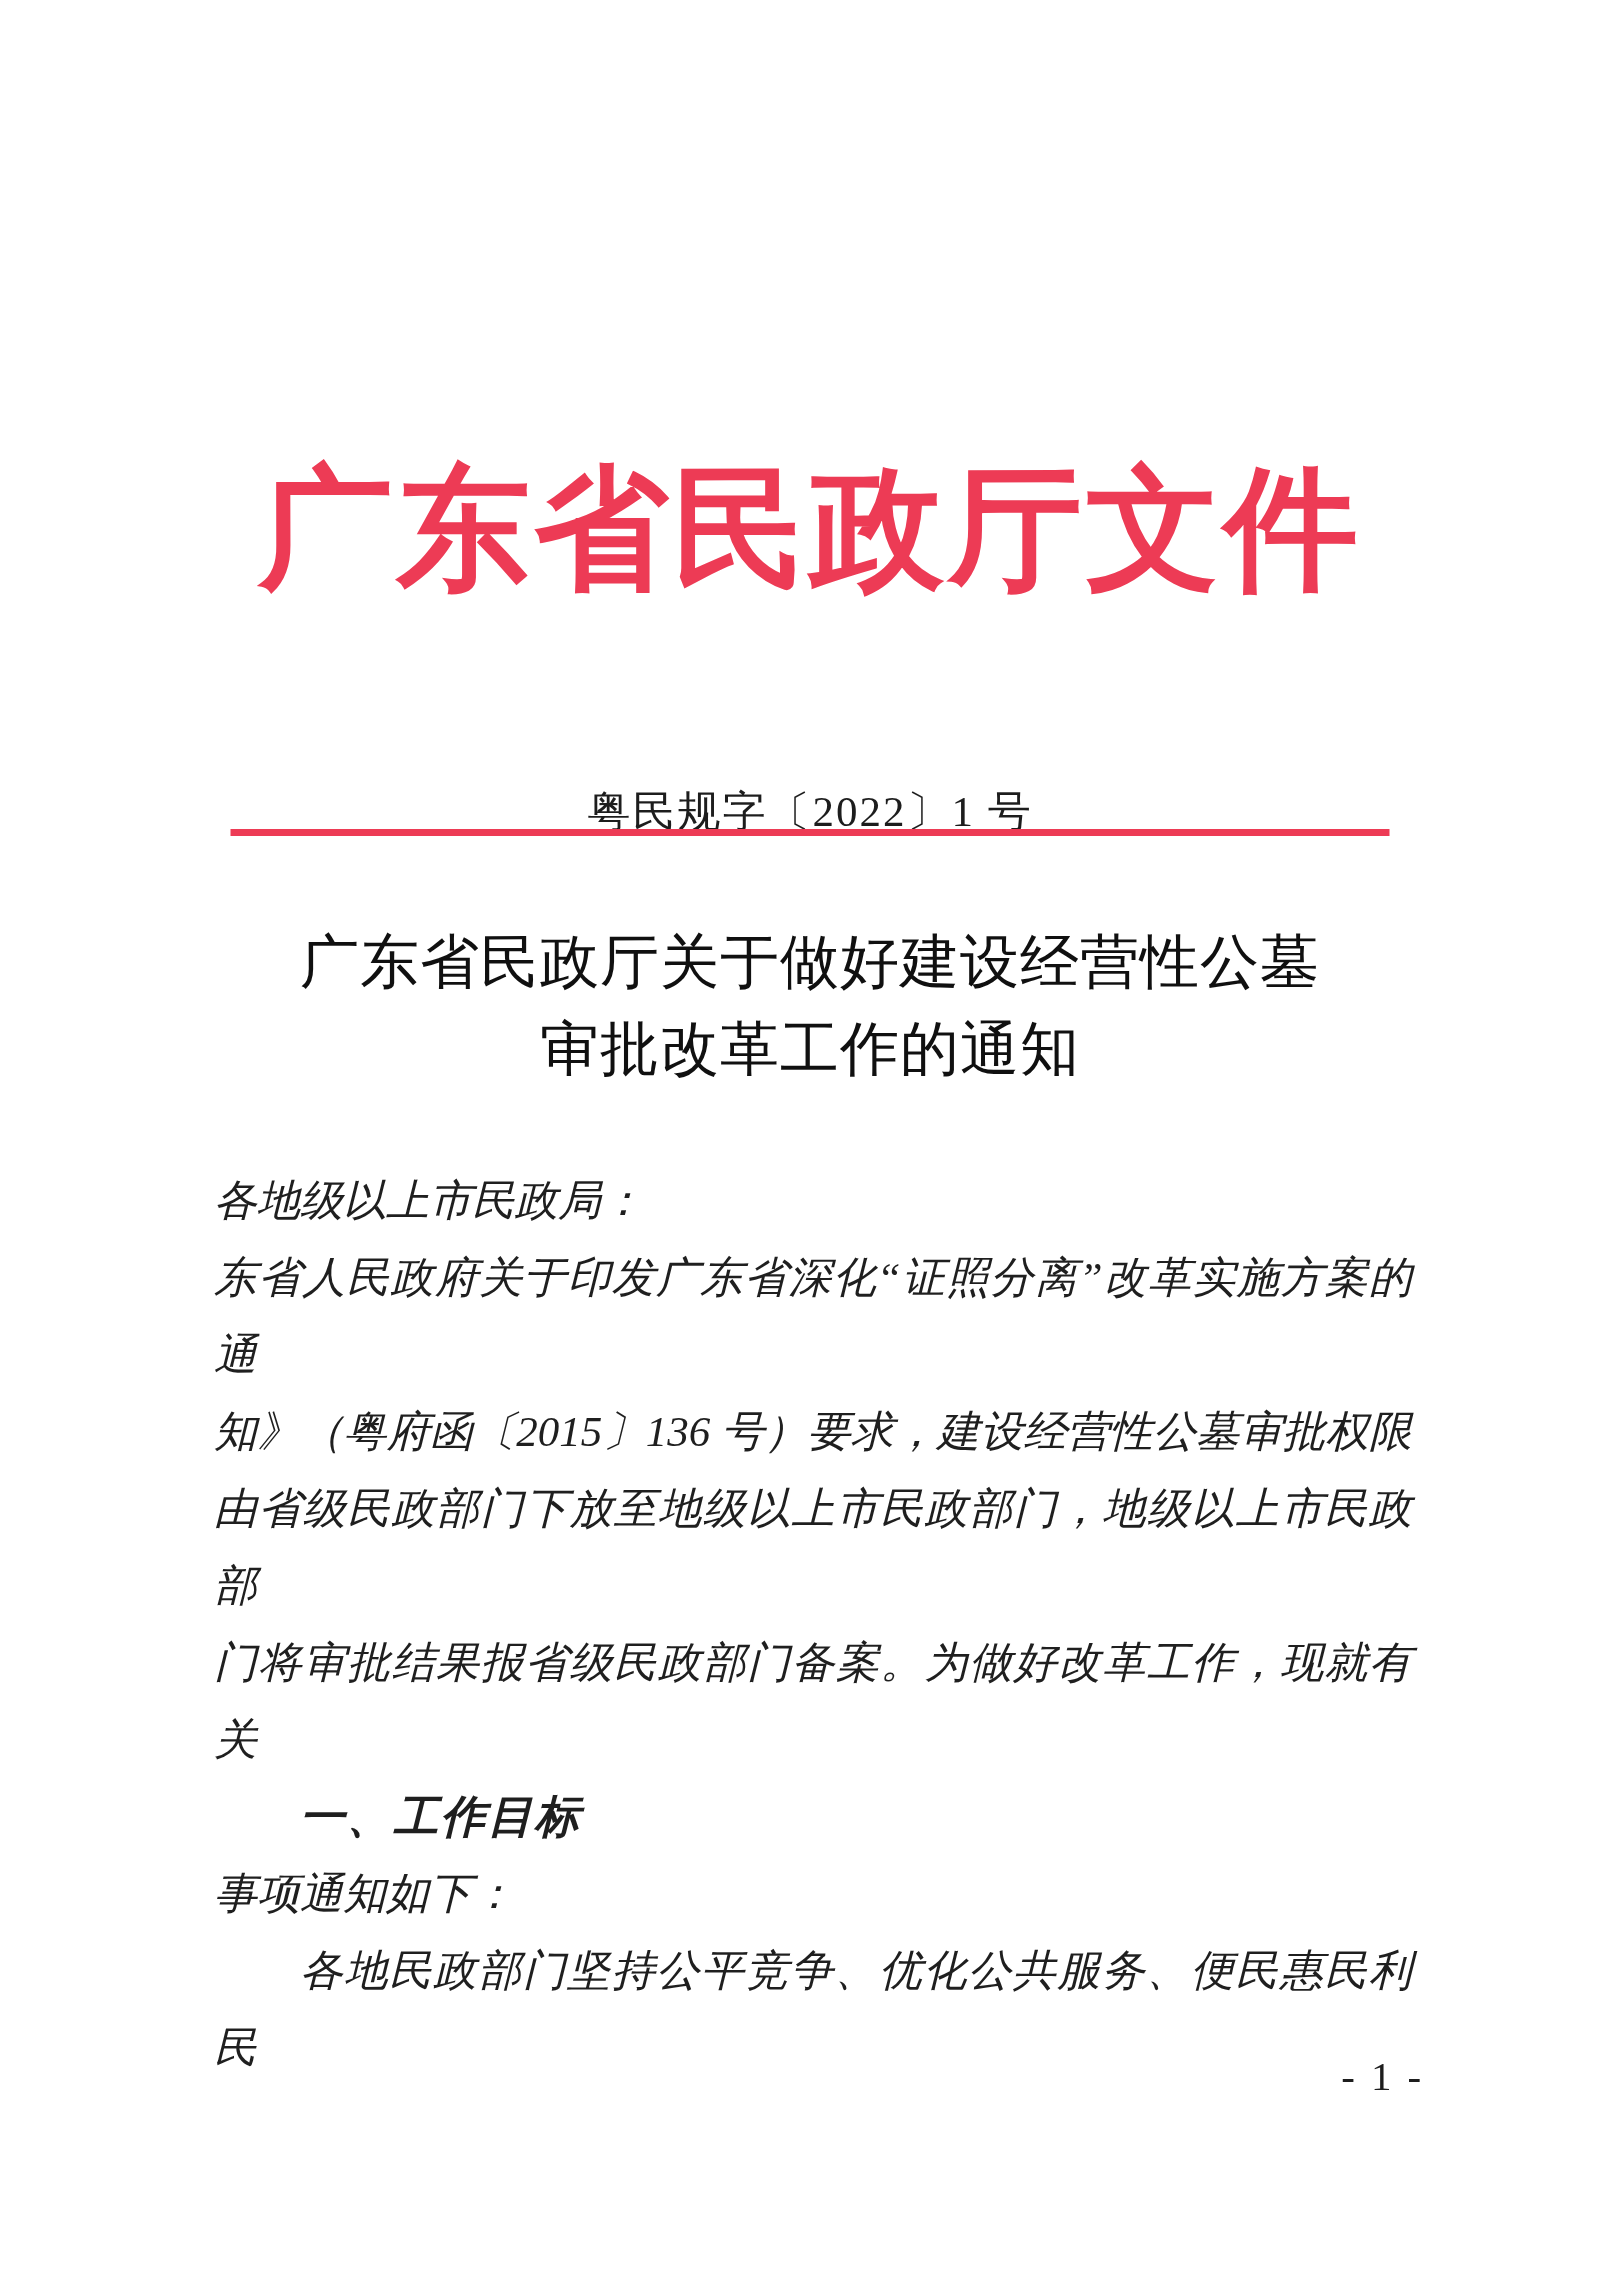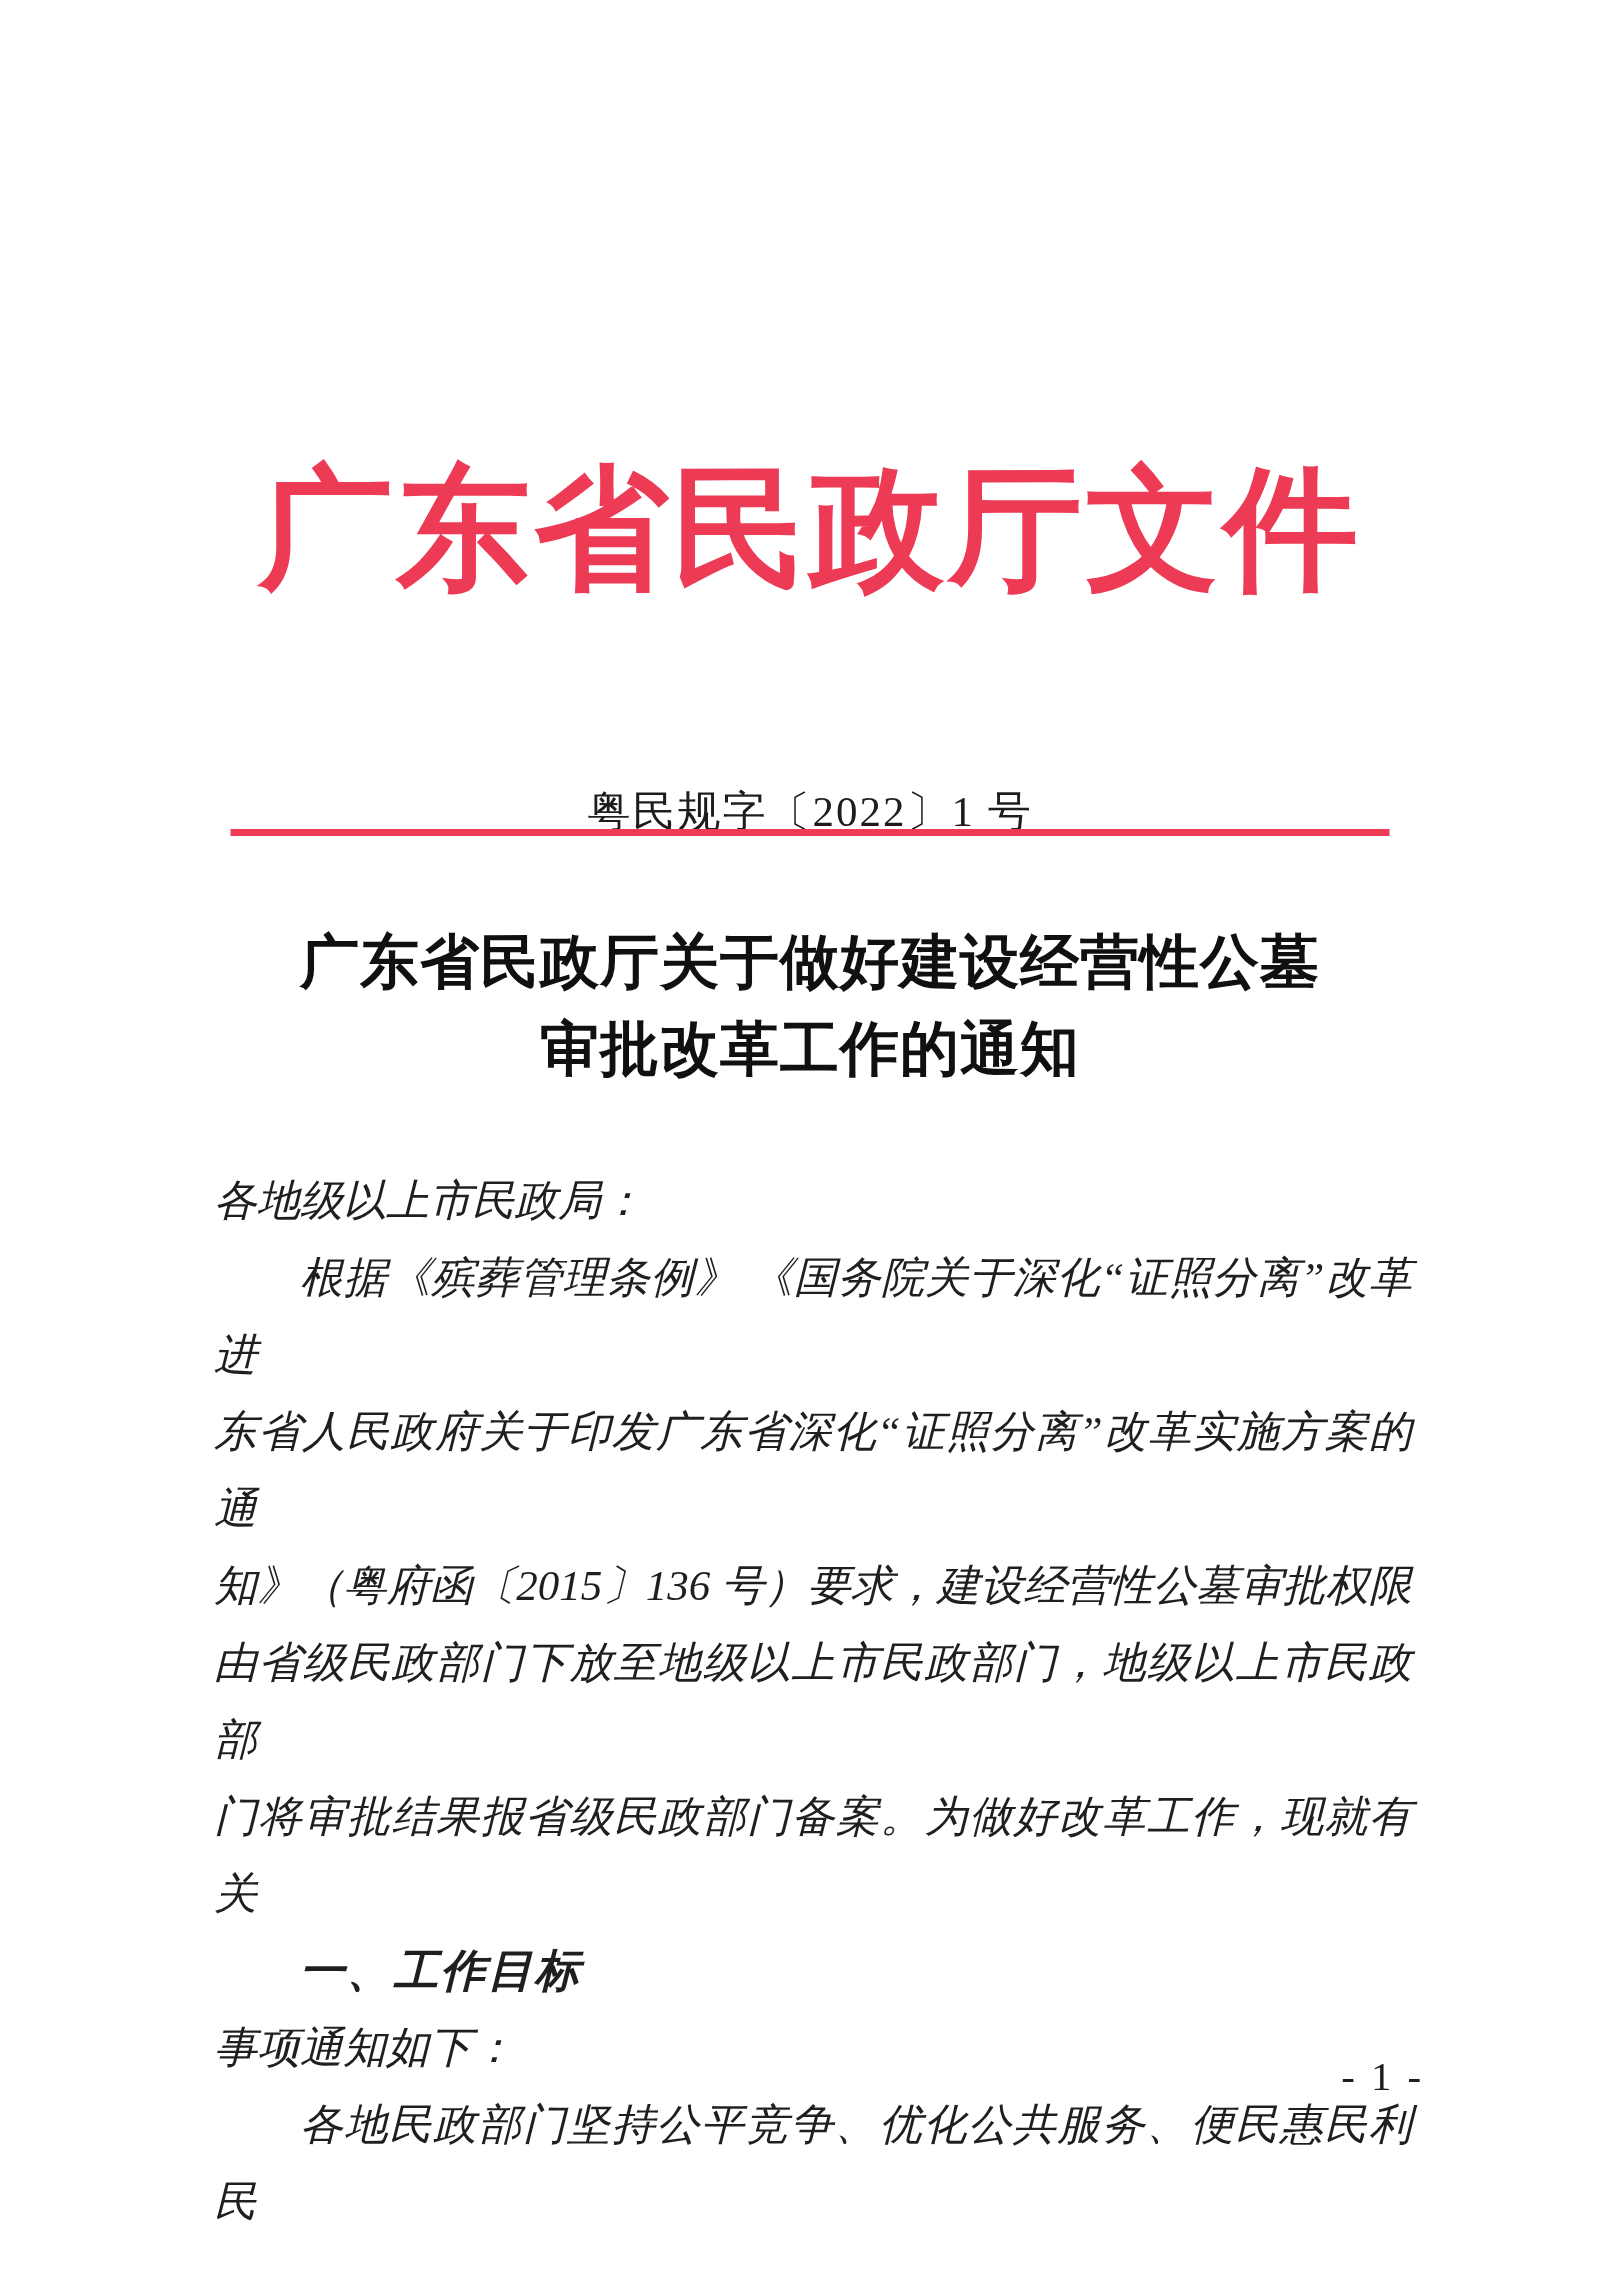--- a/index.html
+++ b/index.html
@@ -54,21 +54,21 @@
   }
   
   .doc-title {
     position: absolute;
     top: 919px;
     left: 0;
     width: 100%;
     margin: 0;
     text-align: center;
     font-size: 59px;
-    font-weight: 700;
+    font-weight: 400;
     color: #101010;
     line-height: 87px;
     letter-spacing: 1px;
   }
   .doc-title .t-line { display: block; }
   
   .body-block {
     position: absolute;
     top: 1162px;
     left: 214px;
@@ -117,21 +117,20 @@
   <div class="red-rule"></div>
 
   <h1 class="doc-title">
     <span class="t-line">广东省民政厅关于做好建设经营性公墓</span>
     <span class="t-line">审批改革工作的通知</span>
   </h1>
 
   <div class="body-block">
     <div class="line">各地级以上市民政局：</div>
 
-    <div class="line jl indent">根据《殡葬管理条例》 《国务院关于深化“证照分离”改革进</div>
     <div class="line jl">东省人民政府关于印发广东省深化“证照分离”改革实施方案的通</div>
     <div class="line jl">知》（粤府函〔2015〕136 号）要求，建设经营性公墓审批权限</div>
     <div class="line jl">由省级民政部门下放至地级以上市民政部门，地级以上市民政部</div>
     <div class="line jl">门将审批结果报省级民政部门备案。为做好改革工作，现就有关</div>
     <div class="line heading">一、工作目标</div>
 
     <div class="line">事项通知如下：</div>
 
     <div class="line jl indent">各地民政部门坚持公平竞争、优化公共服务、便民惠民利民</div>
 

